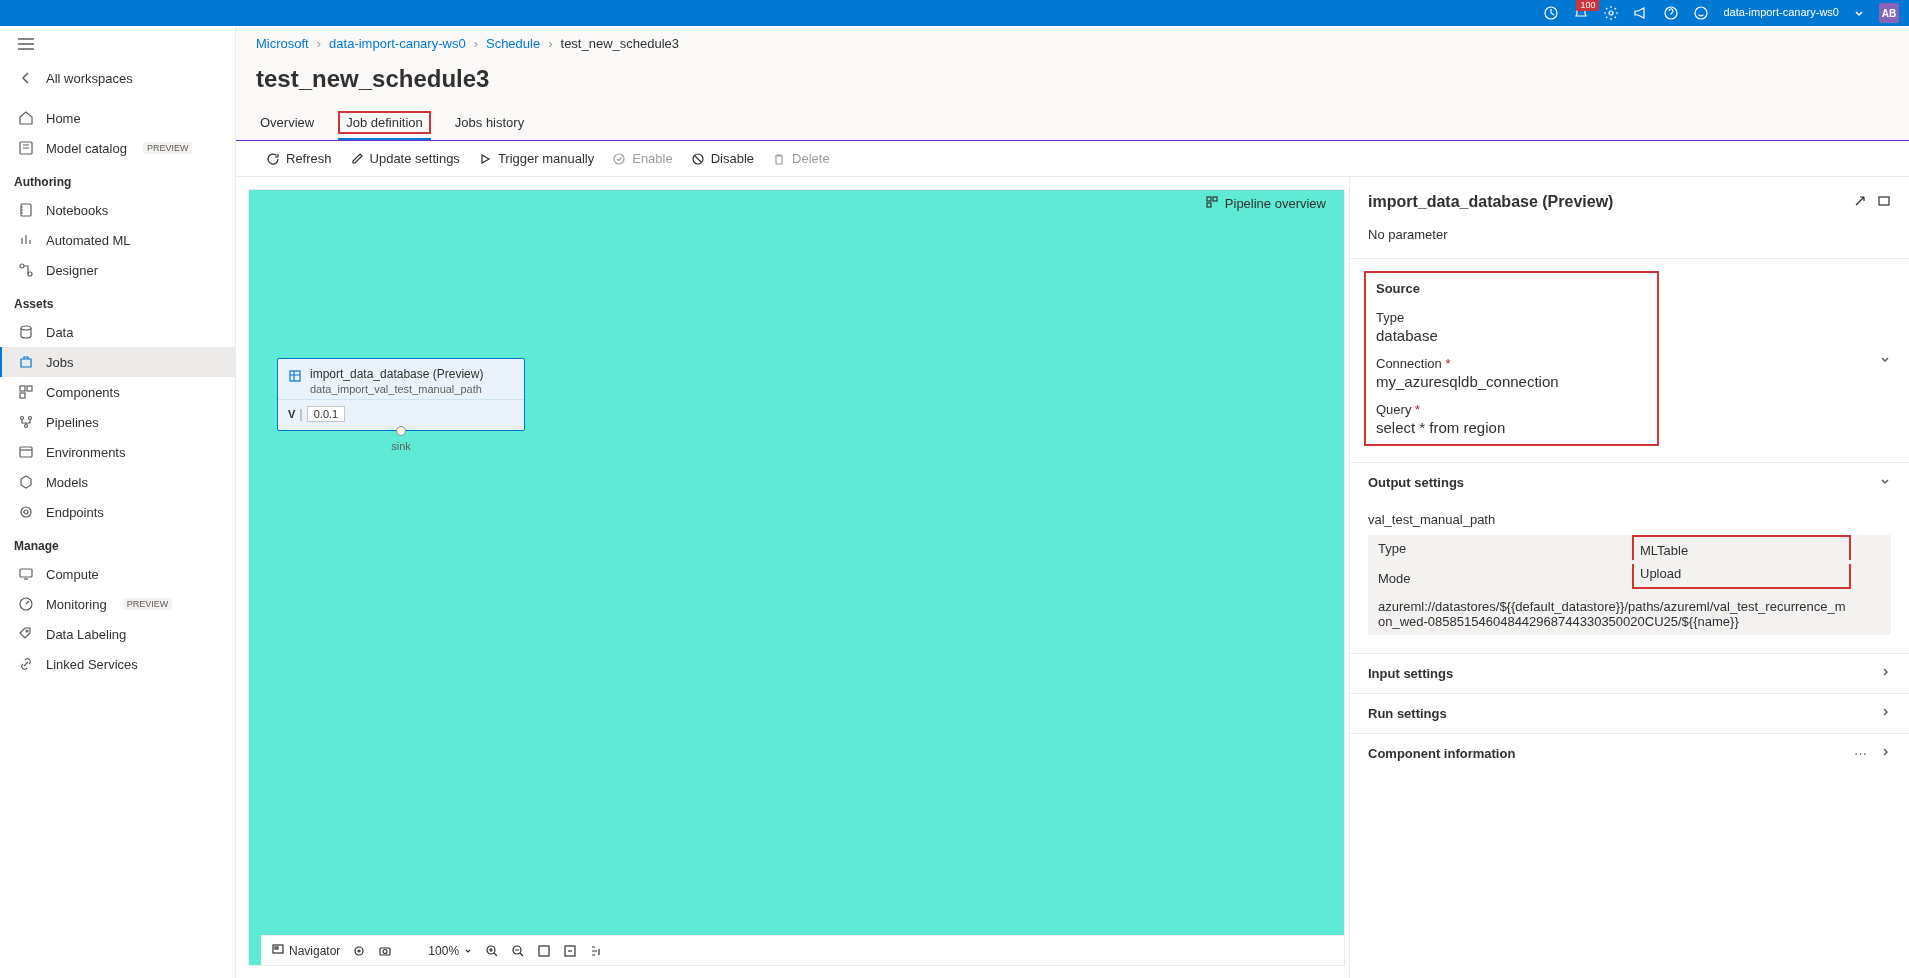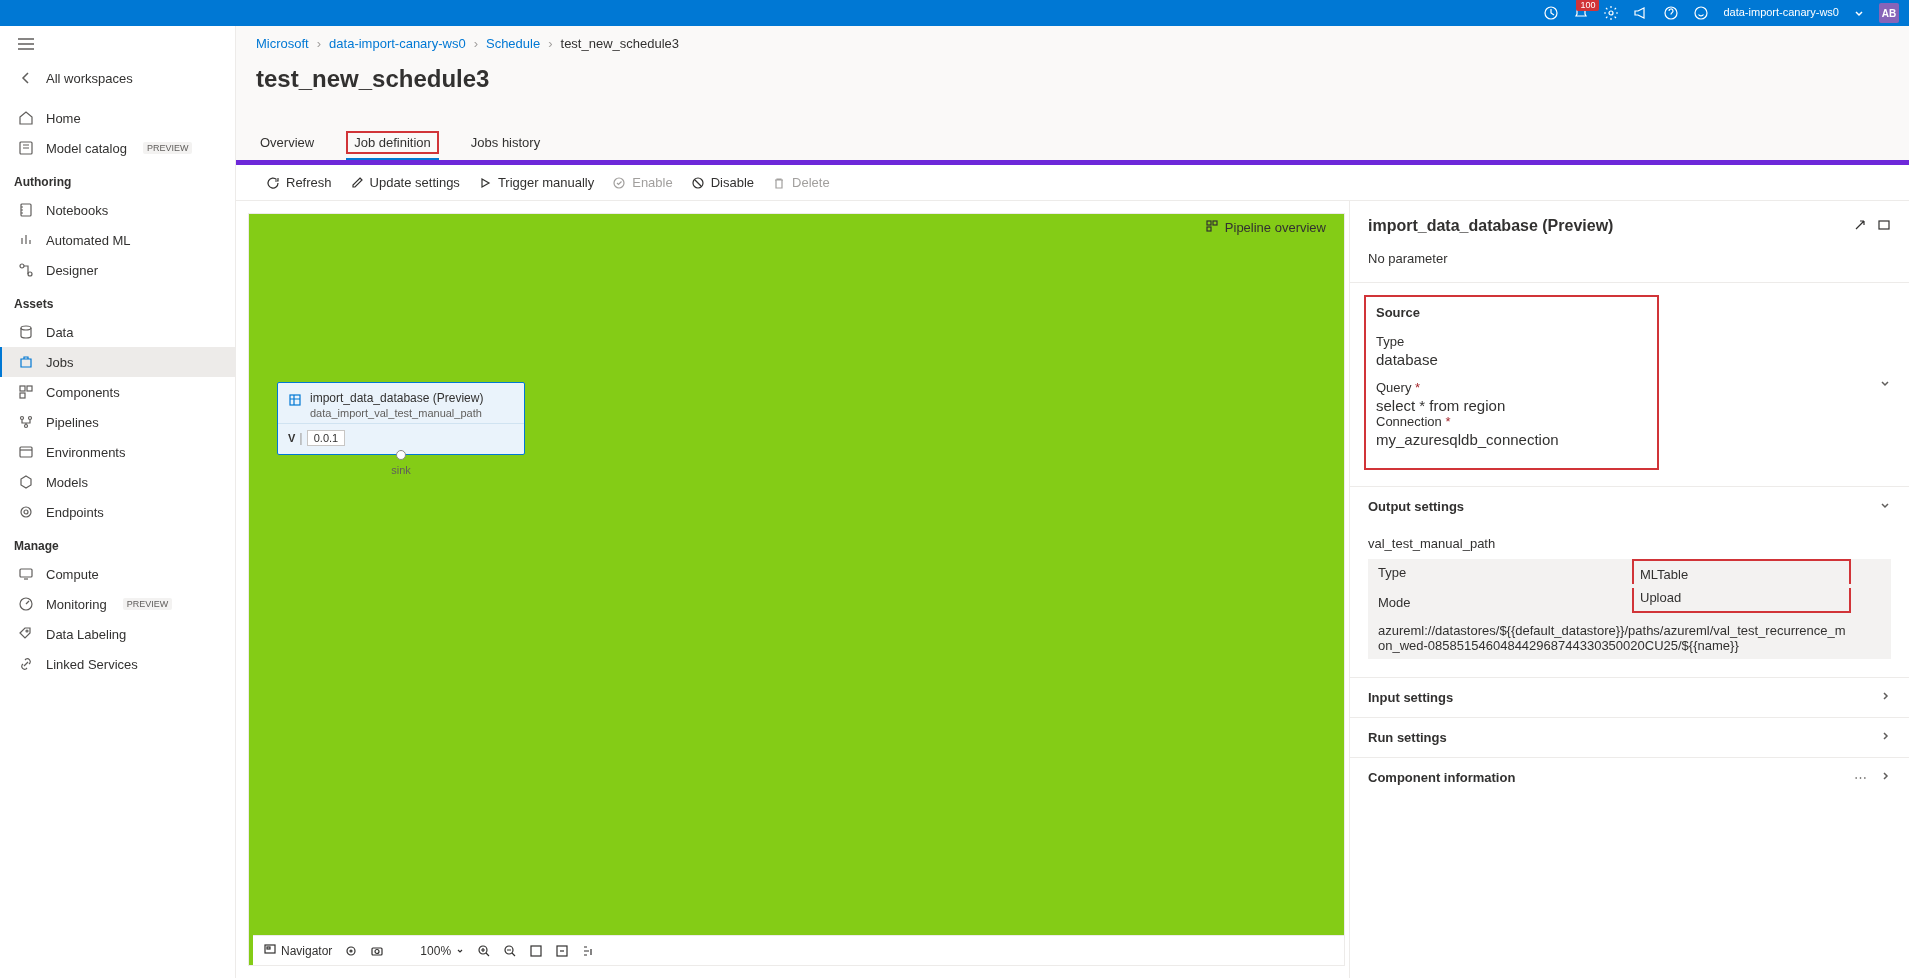--- a/index.html
+++ b/index.html
@@ -28,50 +28,50 @@
     
     
     .main { flex: 1; display: flex; flex-direction: column; background: #faf9f8; overflow: hidden; }
     .breadcrumb { padding: 10px 20px; font-size: 13px; display: flex; align-items: center; gap: 8px; }
     .breadcrumb a { color: #0078d4; text-decoration: none; cursor: pointer; }
     .breadcrumb-sep { color: #a19f9d; }
     .breadcrumb-current { color: #323130; }
     .page-title { font-size: 24px; font-weight: 600; padding: 4px 20px 14px; }
     
     
-    .tabs { display: flex; gap: 28px; padding: 0 20px; border-bottom: 5px solid #6d28d9; margin-top: 20px; }
+    .tabs { display: flex; gap: 20px; padding: 0 20px; border-bottom: 1px solid #6d28d9; }
     .tab { padding: 8px 4px; cursor: pointer; font-size: 13px; color: #323130; border-bottom: 2px solid transparent; }
     .tab.active { border-bottom-color: #0078d4; font-weight: 400; }
     .tab-highlight { border: 2px solid #d13438; padding: 2px 6px; margin: -4px -4px; }
     
     
     .toolbar { display: flex; gap: 18px; padding: 10px 30px; align-items: center; background: white; border-bottom: 1px solid #edebe9; margin-top: 0; }
     .toolbar-item { display: flex; align-items: center; gap: 6px; cursor: pointer; font-size: 13px; color: #323130; }
     .toolbar-item.disabled { color: #a19f9d; cursor: default; }
     .toolbar-icon { display: inline-flex; }
     
     
     .content-body { flex: 1; display: flex; background: white; overflow: hidden; }
-    .canvas-area { flex: 1; position: relative; background: #84cc16; border: 1px solid #edebe9; margin: 12px 4px 12px 12px; }
+    .canvas-area { flex: 1; position: relative; background: #5eead4; border: 1px solid #edebe9; margin: 12px 4px 12px 12px; }
     .pipeline-overview { position: absolute; top: -1px; right: 12px; font-size: 13px; color: #323130; cursor: pointer; display: flex; align-items: center; gap: 6px; padding: 6px; }
     
     
     .node { position: absolute; top: 168px; left: 28px; width: 248px; background: #eaf3fb; border: 1px solid #0078d4; border-radius: 2px; }
     .node-header { padding: 8px 10px 4px; display: flex; gap: 8px; align-items: flex-start; }
     .node-icon { color: #0078d4; flex-shrink: 0; margin-top: 2px; }
     .node-title { font-size: 12px; line-height: 1.3; }
     .node-subtitle { font-size: 11px; color: #605e5c; }
     .node-version { padding: 6px 10px 8px; display: flex; align-items: center; gap: 4px; border-top: 1px solid #d0e3f1; }
     .node-v-badge { font-weight: 700; font-size: 11px; }
     .node-v-text { background: white; border: 1px solid #c8c6c4; padding: 1px 6px; font-size: 11px; }
     .node-port { position: absolute; bottom: -6px; left: 50%; transform: translateX(-50%); width: 10px; height: 10px; border: 1px solid #8a8886; border-radius: 50%; background: white; }
     .node-port-label { position: absolute; bottom: -22px; left: 50%; transform: translateX(-50%); font-size: 11px; color: #605e5c; }
     
     
-    .canvas-footer { position: absolute; bottom: 0; left: 4px; right: 0; background: white; border-top: 1px solid #edebe9; padding: 6px 10px; display: flex; align-items: center; gap: 12px; font-size: 12px; }
+    .canvas-footer { position: absolute; bottom: 0; left: 12px; right: 0; background: white; border-top: 1px solid #edebe9; padding: 6px 10px; display: flex; align-items: center; gap: 12px; font-size: 12px; }
     .cf-item { display: flex; align-items: center; gap: 4px; cursor: pointer; color: #323130; }
     
     
     .right-panel { width: 560px; background: white; border-left: 1px solid #edebe9; overflow-y: auto; padding-bottom: 20px; }
     .rp-title-row { display: flex; align-items: center; justify-content: space-between; padding: 16px 18px 8px; }
     .rp-title { font-size: 16px; font-weight: 600; }
     .rp-icons { display: flex; gap: 10px; }
     .rp-icon { cursor: pointer; color: #323130; }
     .rp-noparam { padding: 8px 18px 16px; font-size: 13px; color: #323130; }
     
@@ -495,27 +495,27 @@
         <div class="rp-section">
           <div class="rp-section-header">
             <div style="flex:1;">
               <div class="red-box">
                 <div class="rp-section-title">Source</div>
                 <div style="height:14px"></div>
                 <div class="rp-field">
                   <div class="rp-field-label">Type</div>
                   <div class="rp-field-value">database</div>
                 </div>
+                <div class="rp-field">
+                  <div class="rp-field-label"><span>Connection</span> <span class="req">*</span></div>
+                  <div class="rp-field-value">my_azuresqldb_connection</div>
+                </div>
                 <div class="rp-field" style="margin-bottom:0;">
                   <div class="rp-field-label"><span>Query</span> <span class="req">*</span></div>
                   <div class="rp-field-value">select * from region</div>
-                </div>
-                <div class="rp-field">
-                  <div class="rp-field-label"><span>Connection</span> <span class="req">*</span></div>
-                  <div class="rp-field-value">my_azuresqldb_connection</div>
                 </div>
               </div>
             </div>
             <span style="margin-left:220px;"><svg width="12" height="12" viewBox="0 0 12 12" fill="none" stroke="#605e5c" stroke-width="1.5">
                   <path d="M3 5l3 3 3-3"></path>
                 </svg></span>
           </div>
         </div>
 
         <div class="rp-section">

